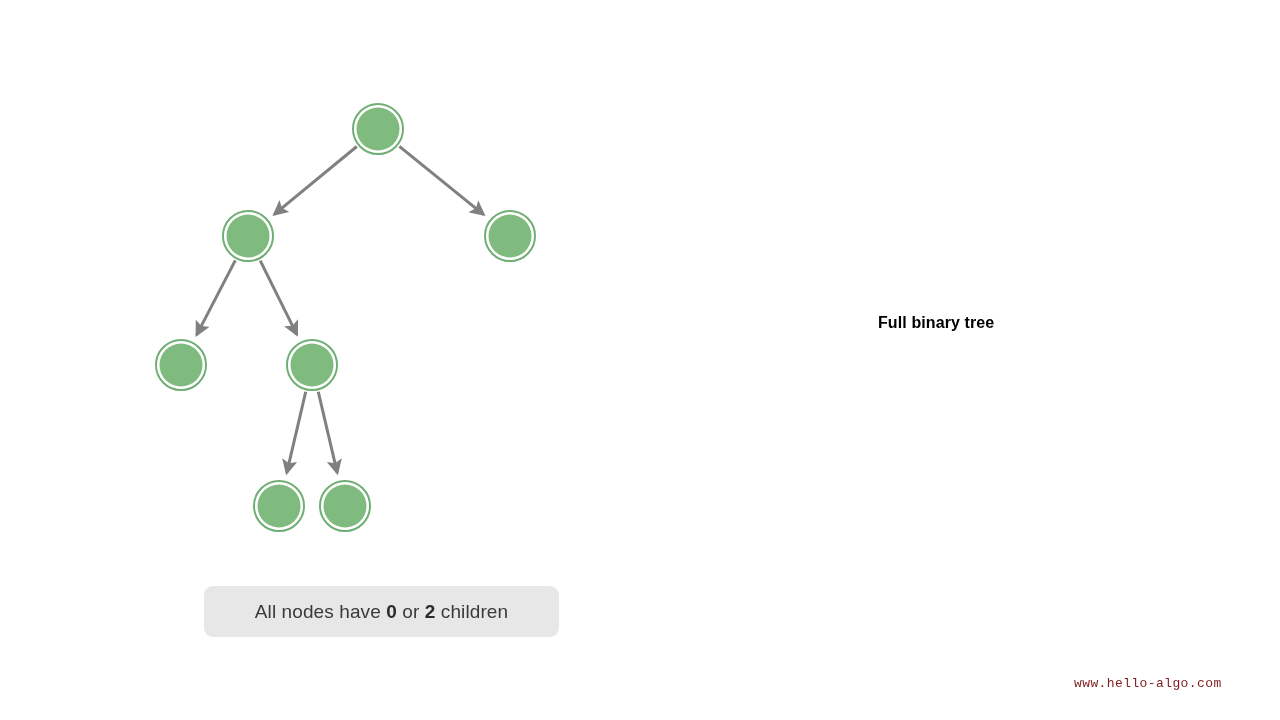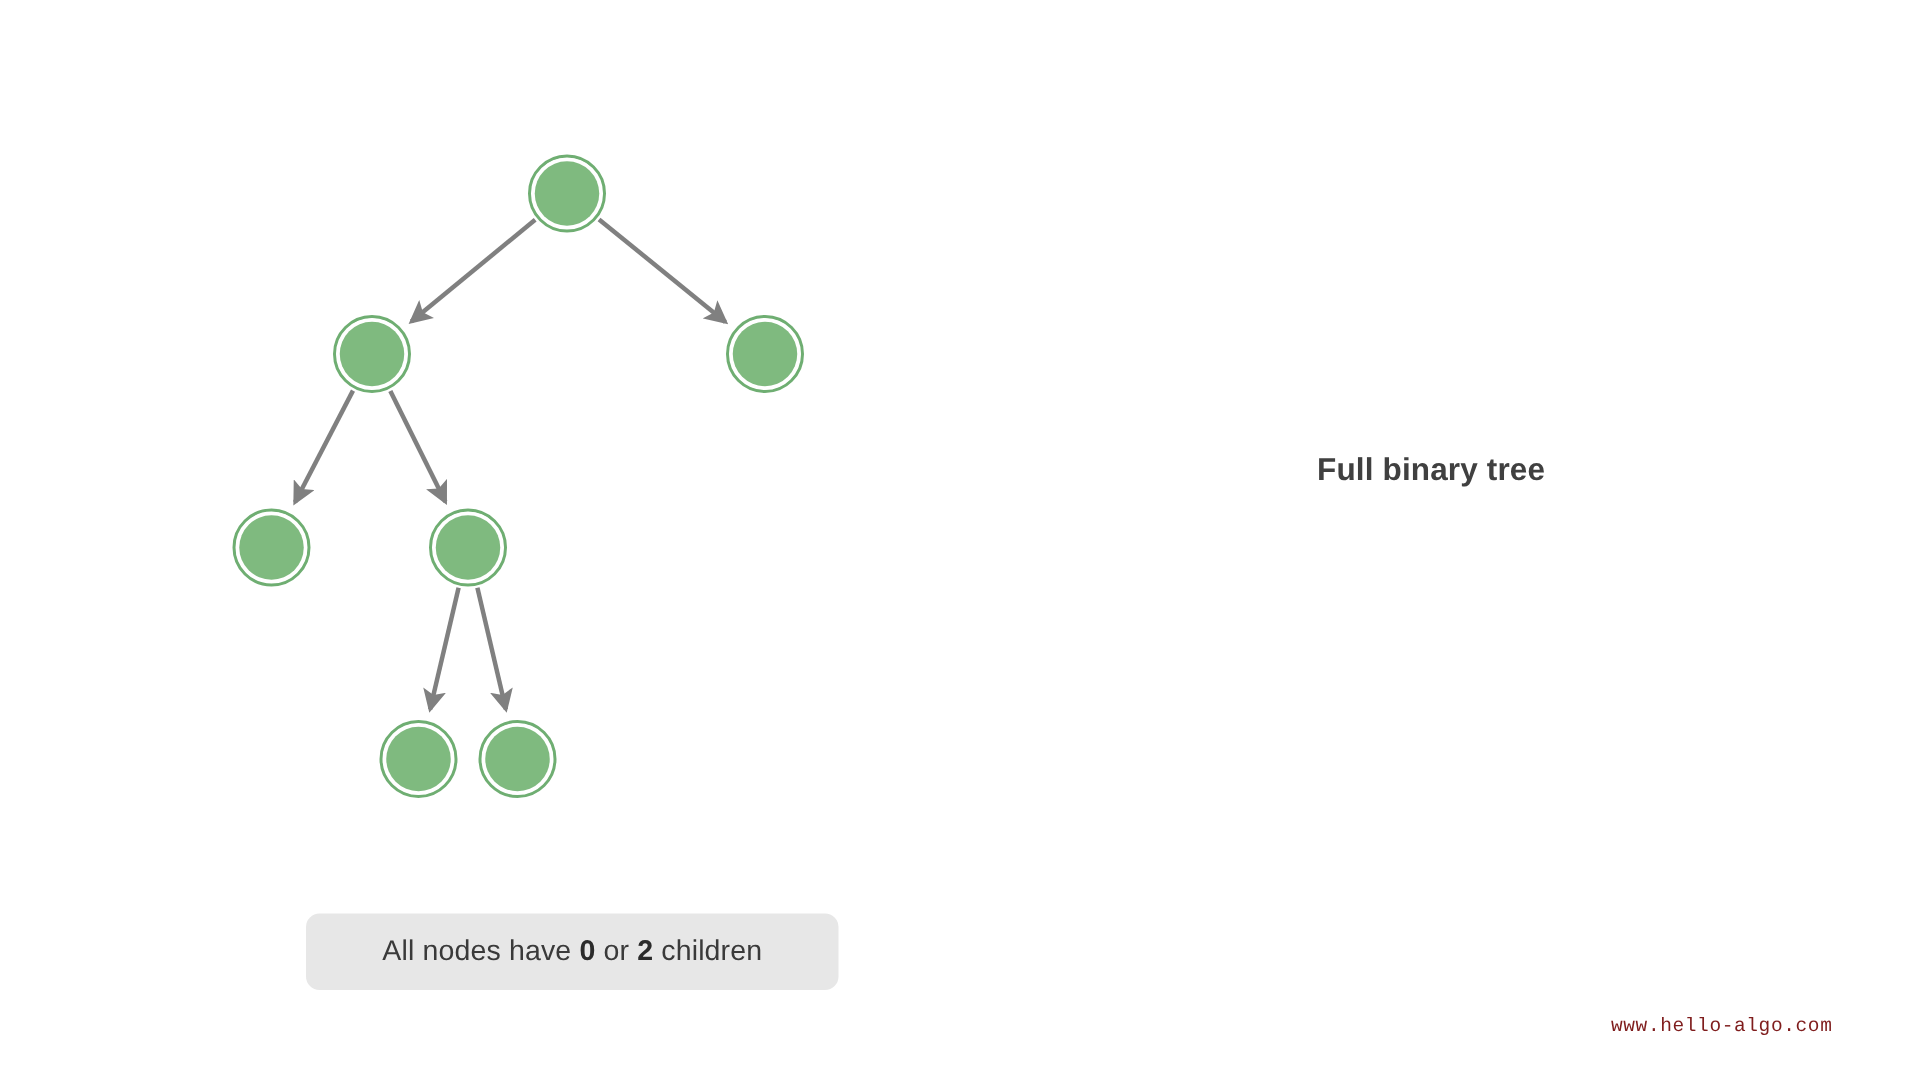--- a/index.html
+++ b/index.html
@@ -23,41 +23,40 @@
     position: absolute;
     left: 0;
     top: 0;
     width: 1280px;
     height: 720px;
     display: block;
   }
   .diagram-title {
     position: absolute;
     left: 878px;
-    top: 302px;
+    top: 314px;
     font-family: "Liberation Sans", sans-serif;
-    font-size: 21px;
+    font-size: 16px;
     font-weight: bold;
-    color: #404040;
+    color: #000000;
     letter-spacing: 0.1px;
     white-space: nowrap;
   }
   .caption-pill {
     position: absolute;
     left: 204px;
     top: 586px;
     width: 355px;
     height: 51px;
     background: #e7e7e7;
     border-radius: 9px;
     display: flex;
     align-items: center;
     justify-content: center;
     box-sizing: border-box;
-    margin-top: 23px;
   }
   .caption-text {
     font-family: "Liberation Sans", sans-serif;
     font-size: 19px;
     color: #3a3a3a;
     white-space: nowrap;
     letter-spacing: 0.1px;
   }
   .caption-text b {
     font-weight: bold;

